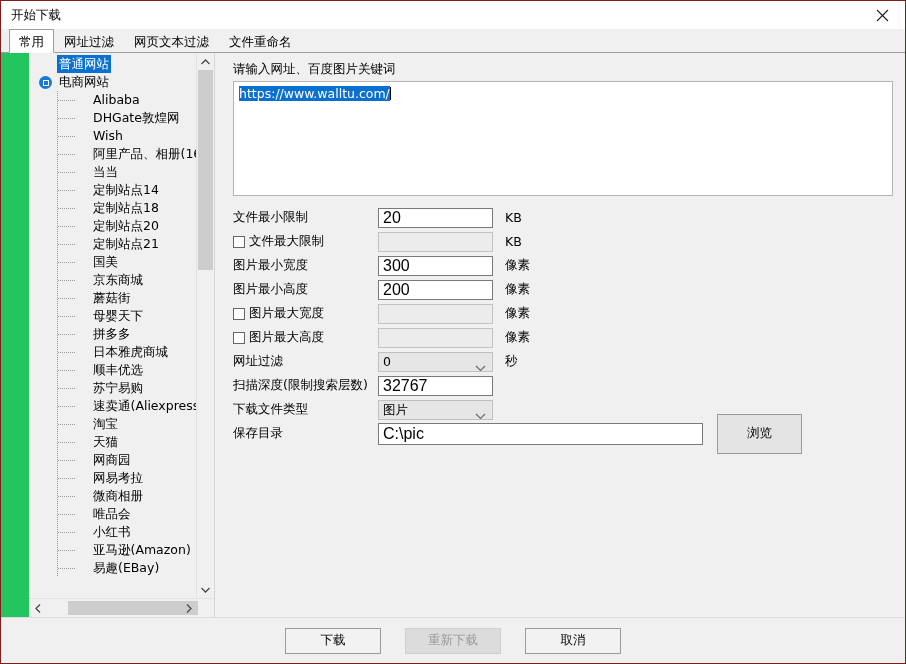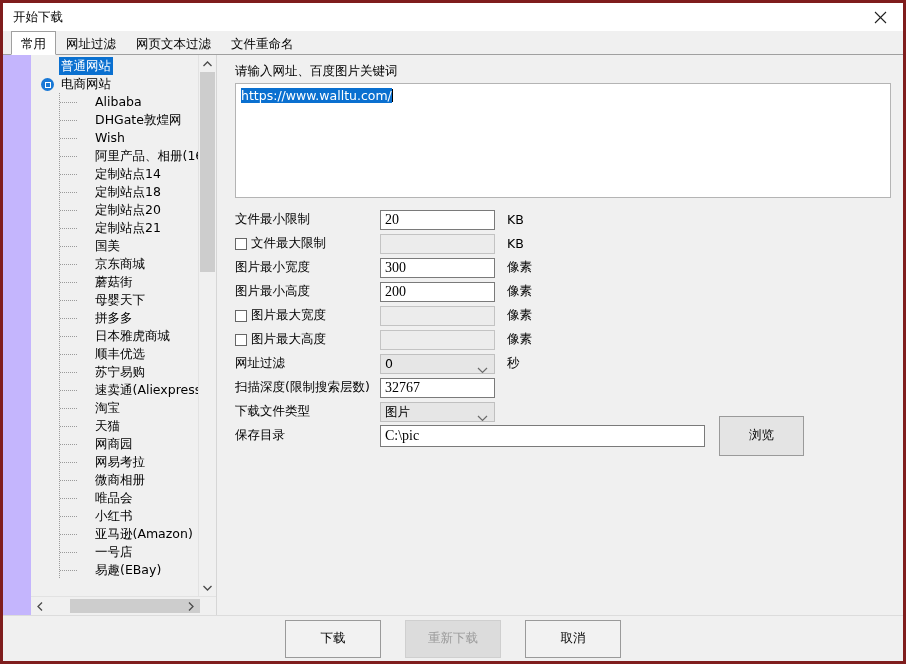--- a/index.html
+++ b/index.html
@@ -16,22 +16,22 @@
     overflow: hidden;
     -webkit-font-smoothing: none;
   }
 
   
   .window {
     position: relative;
     width: 906px;
     height: 664px;
     box-sizing: border-box;
-    border: 3px solid #7f1d1d;
-    background: #c4b5fd;
+    border: 1px solid #7f1d1d;
+    background: #22c55e;
     display: flex;
     flex-direction: column;
   }
 
   
   .titlebar {
     height: 28px;
     background: #ffffff;
     display: flex;
     align-items: center;
@@ -304,22 +304,22 @@
     flex: 0 0 12px;
     cursor: pointer;
   }
   .fin {
     width: 115px;
     flex: 0 0 115px;
     height: 20px;
     box-sizing: border-box;
     border: 1px solid #7a7a7a;
     background: #ffffff;
-    font-family: Liberation Serif, serif;
-    font-size: 14px;
+    font-family: Liberation Sans, sans-serif;
+    font-size: 16px;
     padding: 0 4px;
     color: #000;
     line-height: 18px;
     outline: none;
   }
   .fin.disabled {
     background: #ececec;
     border: 1px solid #c3c3c3;
     color: #8a8a8a;
   }
@@ -378,21 +378,21 @@
     flex: 0 0 45px;
     background: #f0f0f0;
     border-top: 1px solid #dcdcdc;
     display: flex;
     align-items: center;
     justify-content: center;
     gap: 24px;
   }
   .fbtn {
     width: 96px;
-    height: 38px;
+    height: 26px;
     box-sizing: border-box;
     border: 1px solid #9a9a9a;
     background: #f2f2f2;
     font-family: "DejaVu Sans", "Liberation Sans", sans-serif;
     font-size: 12.5px;
     color: #000;
     cursor: pointer;
   }
   .fbtn.disabled {
     background: #dcdcdc;
@@ -445,20 +445,23 @@
             <div class="tnode child">
               <span class="tlabel">DHGate敦煌网</span>
             </div>
             <div class="tnode child">
               <span class="tlabel">Wish</span>
             </div>
             <div class="tnode child">
               <span class="tlabel">阿里产品、相册(1688</span>
             </div>
             <div class="tnode child">
+              <span class="tlabel">当当</span>
+            </div>
+            <div class="tnode child">
               <span class="tlabel">定制站点14</span>
             </div>
             <div class="tnode child">
               <span class="tlabel">定制站点18</span>
             </div>
             <div class="tnode child">
               <span class="tlabel">定制站点20</span>
             </div>
             <div class="tnode child">
               <span class="tlabel">定制站点21</span>
@@ -506,23 +509,20 @@
               <span class="tlabel">微商相册</span>
             </div>
             <div class="tnode child">
               <span class="tlabel">唯品会</span>
             </div>
             <div class="tnode child">
               <span class="tlabel">小红书</span>
             </div>
             <div class="tnode child">
               <span class="tlabel">亚马逊(Amazon)</span>
-            </div>
-            <div class="tnode child">
-              <span class="tlabel">一号店</span>
             </div>
             <div class="tnode child">
               <span class="tlabel">易趣(EBay)</span>
             </div>
           </div>
 
         <div class="vscroll">
           <div class="vs-arrow up">
             <svg width="9" height="6" viewBox="0 0 9 6">
                 <path d="M0.5 5 L4.5 1 L8.5 5" fill="none" stroke="#4a4a4a" stroke-width="1.3"></path>

